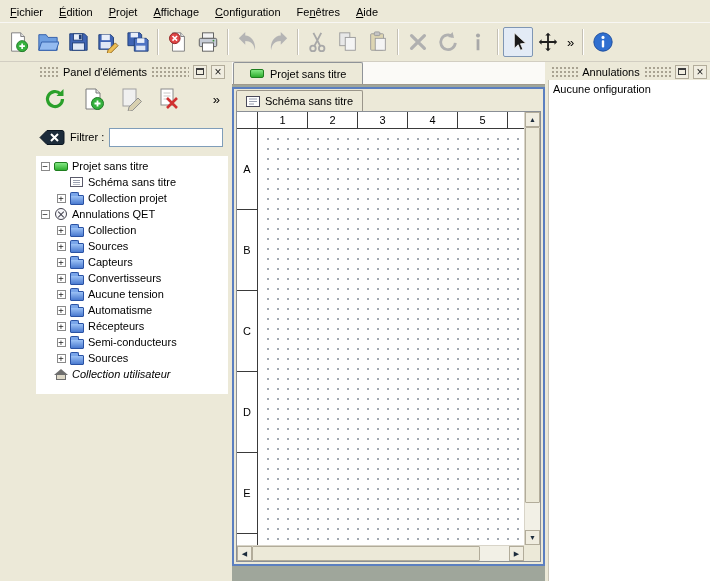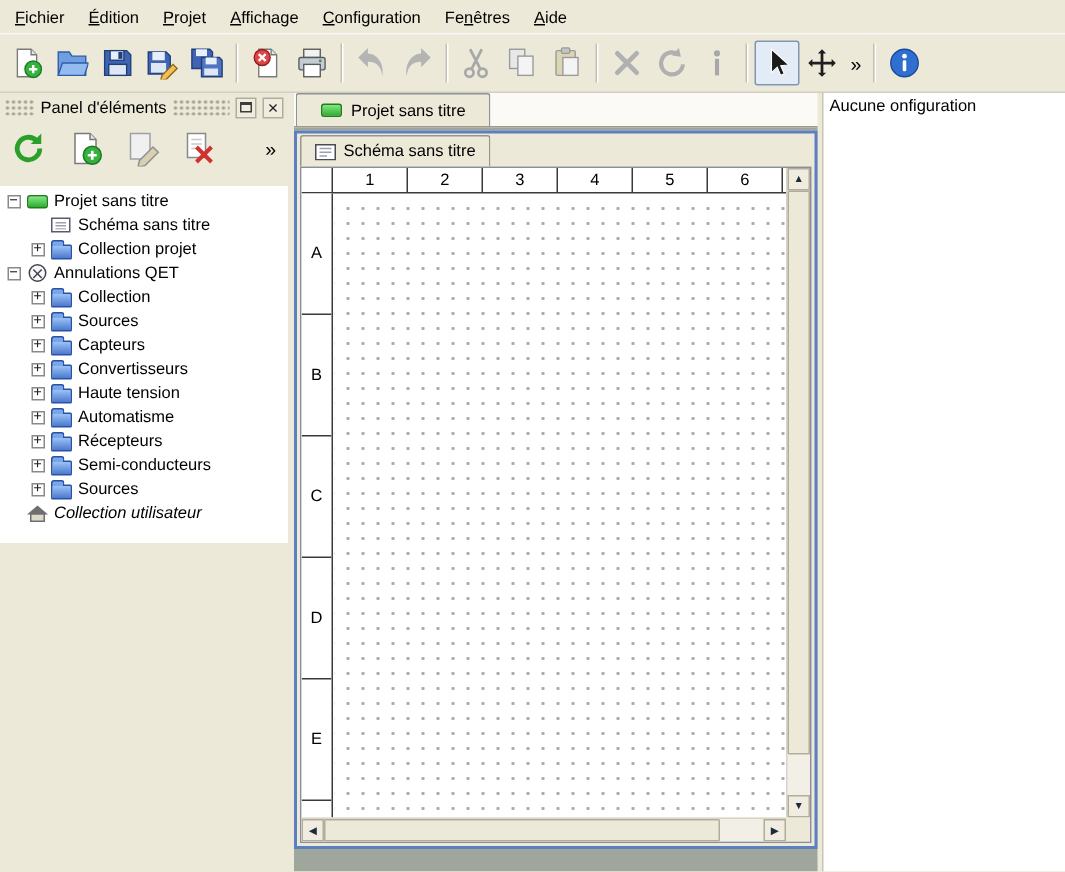--- a/index.html
+++ b/index.html
@@ -13,21 +13,21 @@
 
   
   .toolbar { height: 40px; flex: none; display: flex; align-items: center; padding: 0 3px; border-top: 1px solid #f8f7f4; border-bottom: 1px solid #d2cec2; }
   .tb-btn { width: 30px; height: 30px; flex: none; display: flex; align-items: center; justify-content: center; border: 1px solid transparent; }
   .tb-btn svg { width: 22px; height: 22px; display: block; }
   .tb-btn.checked { border: 1px solid #7f96b4; background: #e3ebf6; border-radius: 2px; }
   .tb-sep { width: 0; height: 26px; border-left: 1px solid #c4c0b4; border-right: 1px solid #ffffff; margin: 0 4px; flex: none; }
   .tb-chevron { padding: 0 4px; font-size: 13px; cursor: default; }
 
   
-  .main { flex: 1; display: flex; min-height: 0; }
+  .main { flex: 1; display: flex; min-height: 0; padding-left: 36px; }
   .split { width: 4px; flex: none; }
   .split.small { width: 3px; }
 
   
   .dock-left  { width: 192px; flex: none; display: flex; flex-direction: column; }
   .dock-right { width: 162px; flex: none; display: flex; flex-direction: column; }
   .dock-title { height: 18px; flex: none; display: flex; align-items: center; gap: 4px; padding: 2px 3px 1px; }
   .dock-dots { height: 11px; background-image: radial-gradient(#a9a392 1px, transparent 1.15px); background-size: 4px 4px; }
   .dock-dots.lead { width: 20px; }
   .dock-dots.flex { flex: 1; }
@@ -290,20 +290,30 @@
         <div class="tb-btn">
             <svg viewBox="0 0 24 24">
               <rect x="4" y="2" width="12" height="16" fill="#fff" stroke="#8a8a8a"></rect>
               <path d="M6.5 6h7M6.5 9h7M6.5 12h5" stroke="#c8c8c8" fill="none"></path>
               <path d="M10 11l10 10M20 11l-10 10" stroke="#d03030" stroke-width="2.6" fill="none"></path>
             </svg>
           </div>
         <div class="panel-spacer"></div>
         <div class="tb-chevron">»</div>
       </div>
+      <div class="filter-row">
+        <div class="filter-clear">
+            <svg viewBox="0 0 26 16">
+              <path d="M8 1h15a2 2 0 0 1 2 2v10a2 2 0 0 1-2 2H8L1 8z" fill="#1c2b3a" stroke="#0a1520"></path>
+              <path d="M12 4.5l7 7M19 4.5l-7 7" stroke="#fff" stroke-width="2" fill="none"></path>
+            </svg>
+          </div>
+        <span class="filter-label">Filtrer :</span>
+        <input class="filter-input" type="text" value="" style="">
+      </div>
       <div class="tree">
           <div class="tree-row" style="padding-left: 2px;">
             <span class="exp-wrap">
               <span class="expander">−</span>
             </span>
             <span class="tree-icon-wrap">
               <span class="i-project"></span>
             </span>
             <span class="tree-label">Projet sans titre</span>
           </div>
@@ -368,21 +378,21 @@
             </span>
             <span class="tree-label">Convertisseurs</span>
           </div>
           <div class="tree-row" style="padding-left: 18px;">
             <span class="exp-wrap">
               <span class="expander">+</span>
             </span>
             <span class="tree-icon-wrap">
               <span class="i-folder"></span>
             </span>
-            <span class="tree-label">Haute tension</span>
+            <span class="tree-label">Aucune tension</span>
           </div>
           <div class="tree-row" style="padding-left: 18px;">
             <span class="exp-wrap">
               <span class="expander">+</span>
             </span>
             <span class="tree-icon-wrap">
               <span class="i-folder"></span>
             </span>
             <span class="tree-label">Automatisme</span>
           </div>
@@ -474,19 +484,30 @@
             </div>
             <div class="scroll-corner"></div>
           </div>
         </div>
       </div>
     </div>
 
     <div class="split small"></div>
 
     <div class="dock-right">
+      <div class="dock-title">
+        <span class="dock-dots flex"></span>
+        <span class="dock-title-text">Annulations</span>
+        <span class="dock-dots flex"></span>
+        <div class="dock-btn">
+            <span class="glyph-float"></span>
+          </div>
+        <div class="dock-btn">
+            <span class="glyph-close"></span>
+          </div>
+      </div>
       <div class="undo-list">
         <div class="undo-item">Aucune onfiguration</div>
       </div>
     </div>
 
   </div>
 </div>
 
 </body></html>

